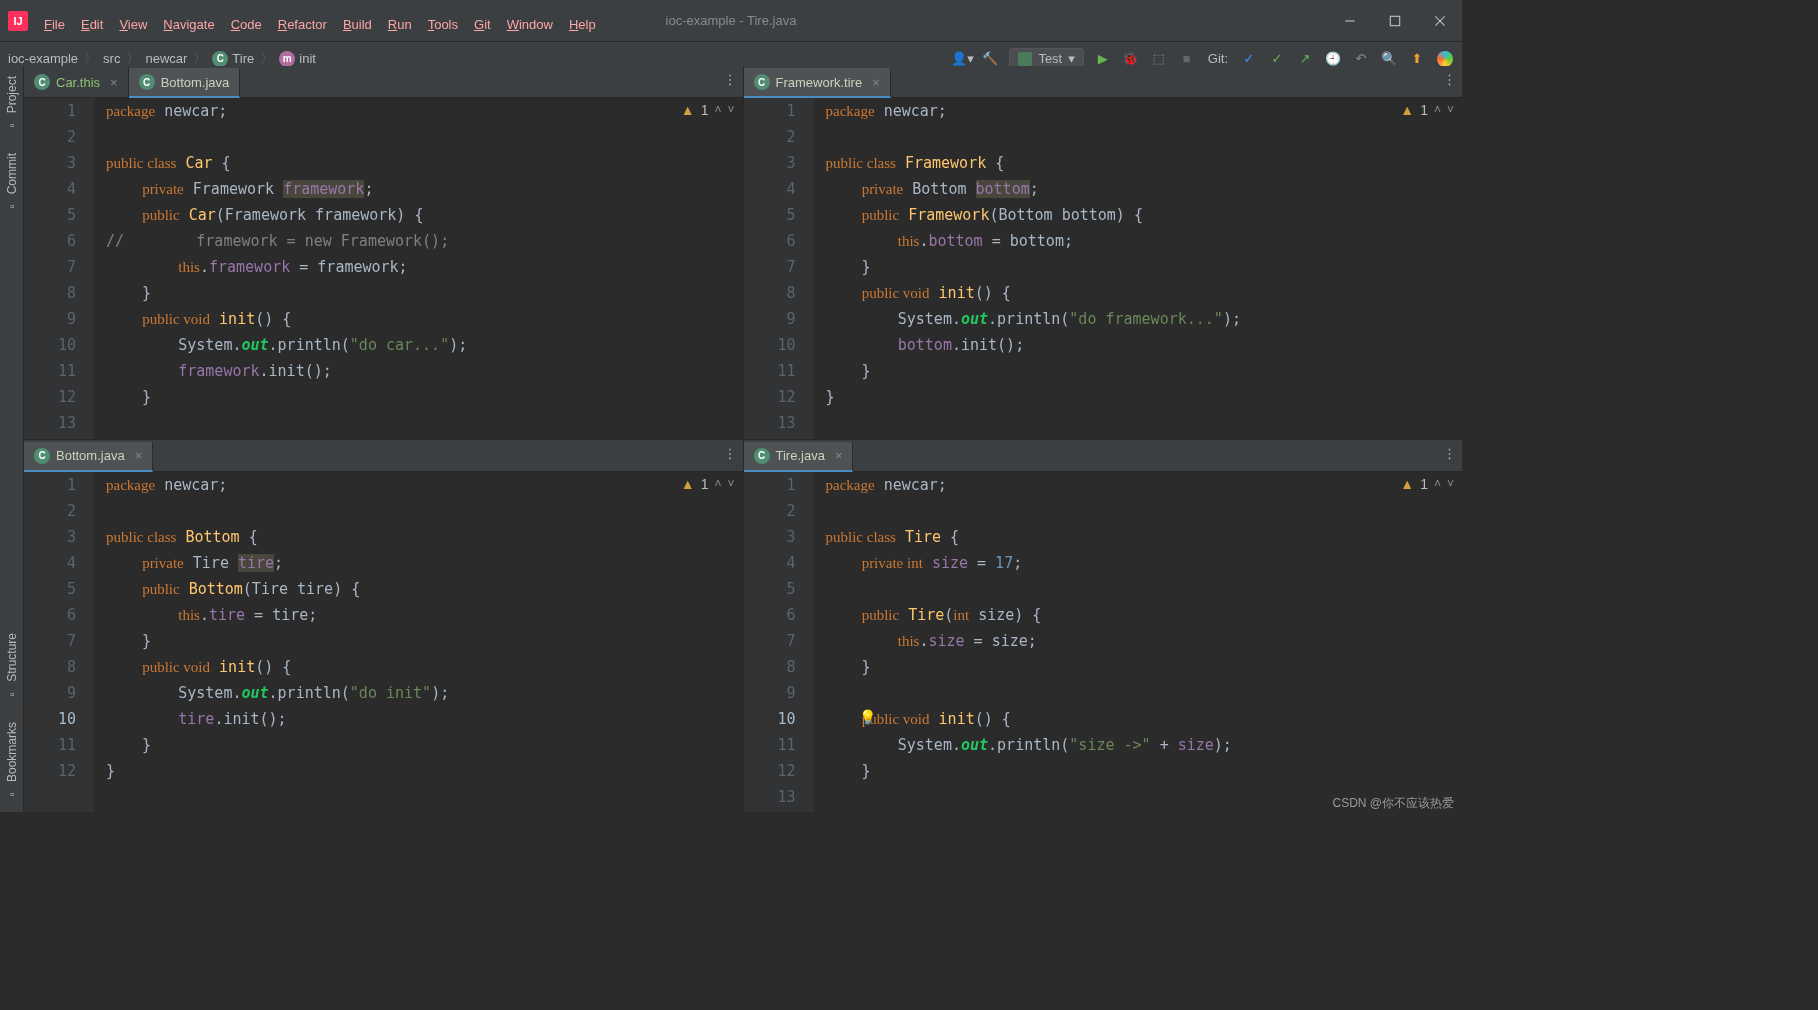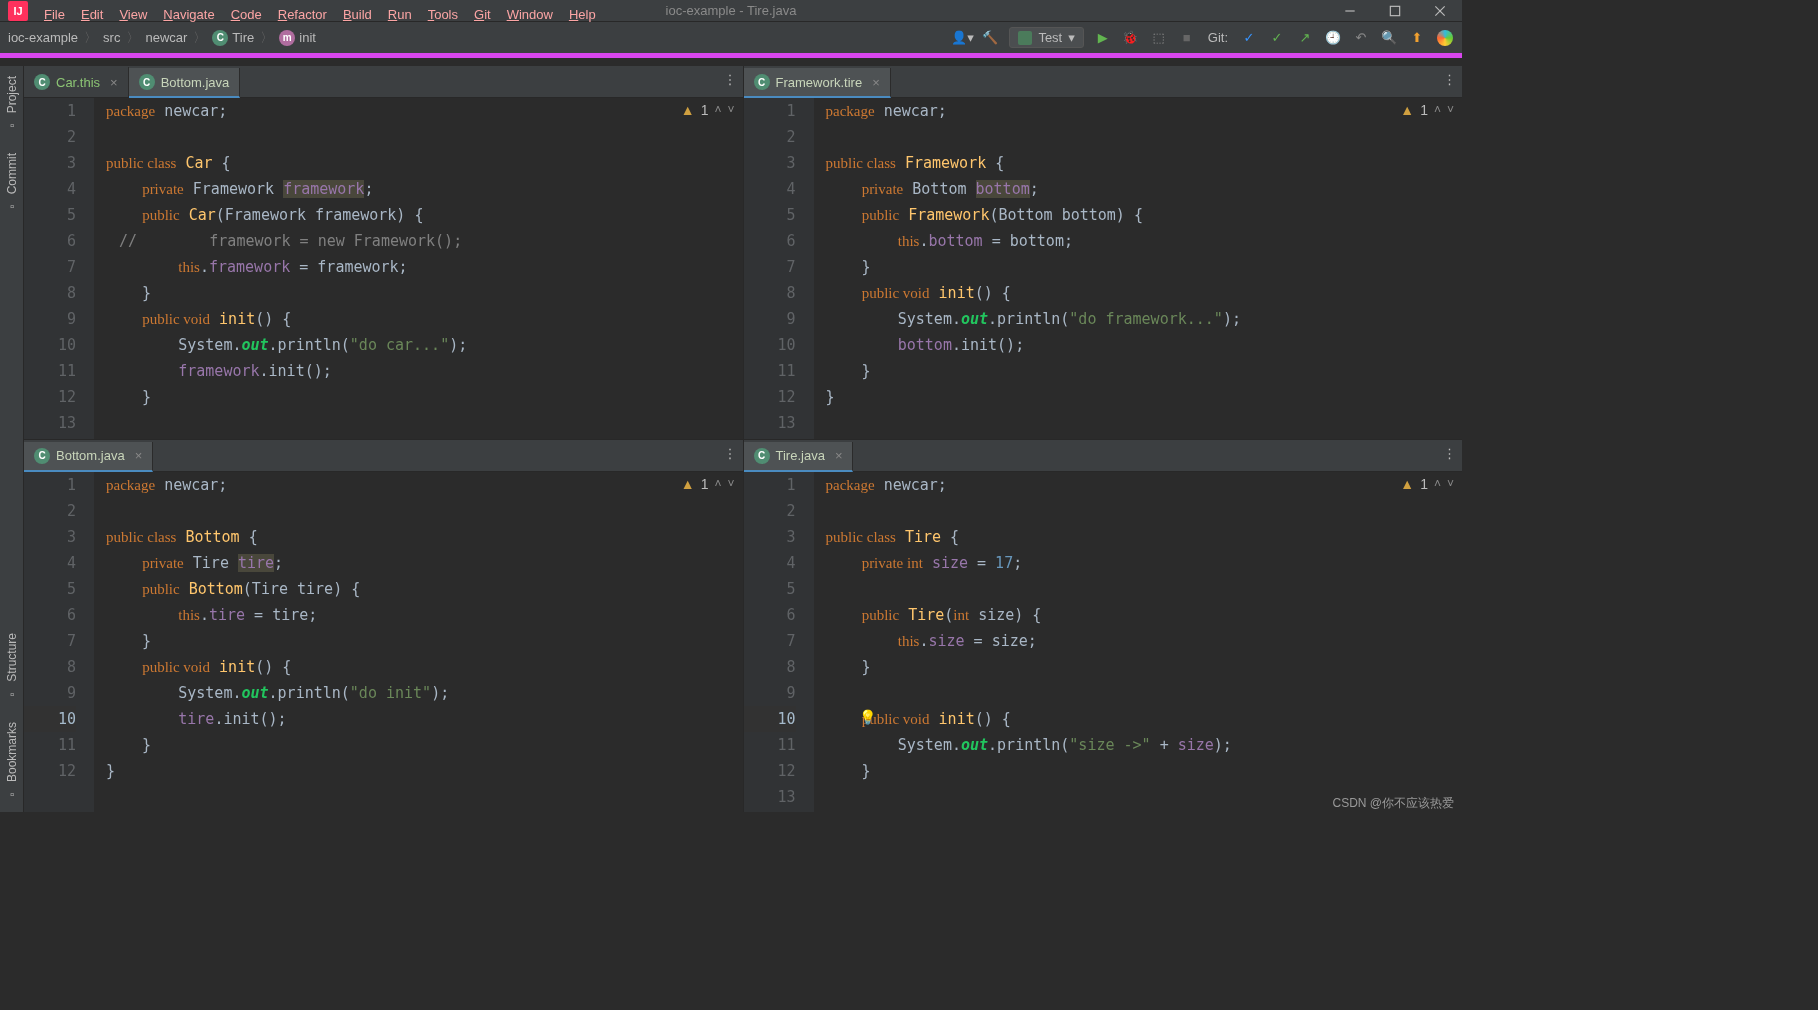--- a/index.html
+++ b/index.html
@@ -7,21 +7,21 @@
   font-family: "Segoe UI", Arial, sans-serif;
   background: #2b2b2b;
   color: #a9b7c6;
   width: 1462px;
   height: 812px;
   overflow: hidden;
   font-size: 13px;
   position: relative;
 }
 .titlebar {
-  height: 22px;
+  height: 42px;
   background: #3c3f41;
   display: flex;
   align-items: center;
   border-bottom: 1px solid #282828;
 }
 .app-icon {
   width: 20px; height: 20px;
   margin: 0 8px;
   background: #fe315d;
   border-radius: 2px;
@@ -49,21 +49,21 @@
   display: flex;
 }
 .win-btn { width: 45px; height: 30px; display:flex; align-items:center; justify-content:center; color:#bbbbbb; cursor:pointer;}
 .win-btn svg { stroke: #bbbbbb; fill:none; }
 
 .navbar {
   height: 36px;
   background: #3c3f41;
   display: flex;
   align-items: center;
-  border-bottom: 5px solid #d946ef;
+  border-bottom: 3px solid #d946ef;
   padding: 0 4px;
 }
 .breadcrumb { display:flex; align-items:center; gap:0; color:#bbbbbb; }
 .crumb { padding:0 4px; display:flex; align-items:center; gap:4px;}
 .crumb-sep { color:#666; padding:0 2px;}
 .class-icon { width:16px; height:16px; border-radius:50%; background:#508d72; color:#fff; font-size:10px; font-weight:bold; display:flex; align-items:center; justify-content:center; }
 .method-icon { width:16px; height:16px; border-radius:50%; background:#b06d9f; color:#fff; font-size:10px; font-weight:bold; display:flex; align-items:center; justify-content:center; }
 
 .nav-right { margin-left:auto; display:flex; align-items:center; gap:2px;}
 .nav-btn { width:26px; height:26px; display:flex; align-items:center; justify-content:center; cursor:pointer; color:#888;}
@@ -97,21 +97,21 @@
 .tab.special { color:#8cc474;}
 .tab-close { color:#888; font-size:13px; margin-left:4px;}
 .tab-more { position:absolute; right:6px; top:6px; color:#bbb; cursor:pointer;}
 
 .editor { flex:1; display:flex; min-height:0; position:relative; overflow:hidden;}
 .gutter { width:70px; background:#313335; color:#606366; text-align:right; padding-right:18px; font-family:Consolas,monospace; font-size:15px; line-height:26px;}
 .gutter .marked { background:#323232; color:#a5bacb;}
 .code { flex:1; font-family:Consolas,monospace; font-size:15px; line-height:26px; color:#a9b7c6; padding-left:12px; white-space:pre; overflow:hidden;}
 .kw { color:#cc7832;font-family:Liberation Serif, serif;}
 .str { color:#6a8759;}
-.cmt { color:#808080;margin-left:13px;}
+.cmt { color:#808080;}
 .fld { color:#9876aa;}
 .it { font-style:italic; color:#22c55e;font-weight:bold;}
 .hi { background:#49473b;}
 .num { color:#6897bb;}
 .fname { color:#ffc66d;text-align:right;}
 .status-ind { position:absolute; right:8px; top:4px; display:flex; align-items:center; gap:6px; color:#bbb; font-size:14px;}
 .warn-tri { color:#d0a040;}
 .chev { color:#888; font-size:12px;}
 
 .bulb { position:absolute; left:116px; color:#f0b93a; font-size:14px;}

